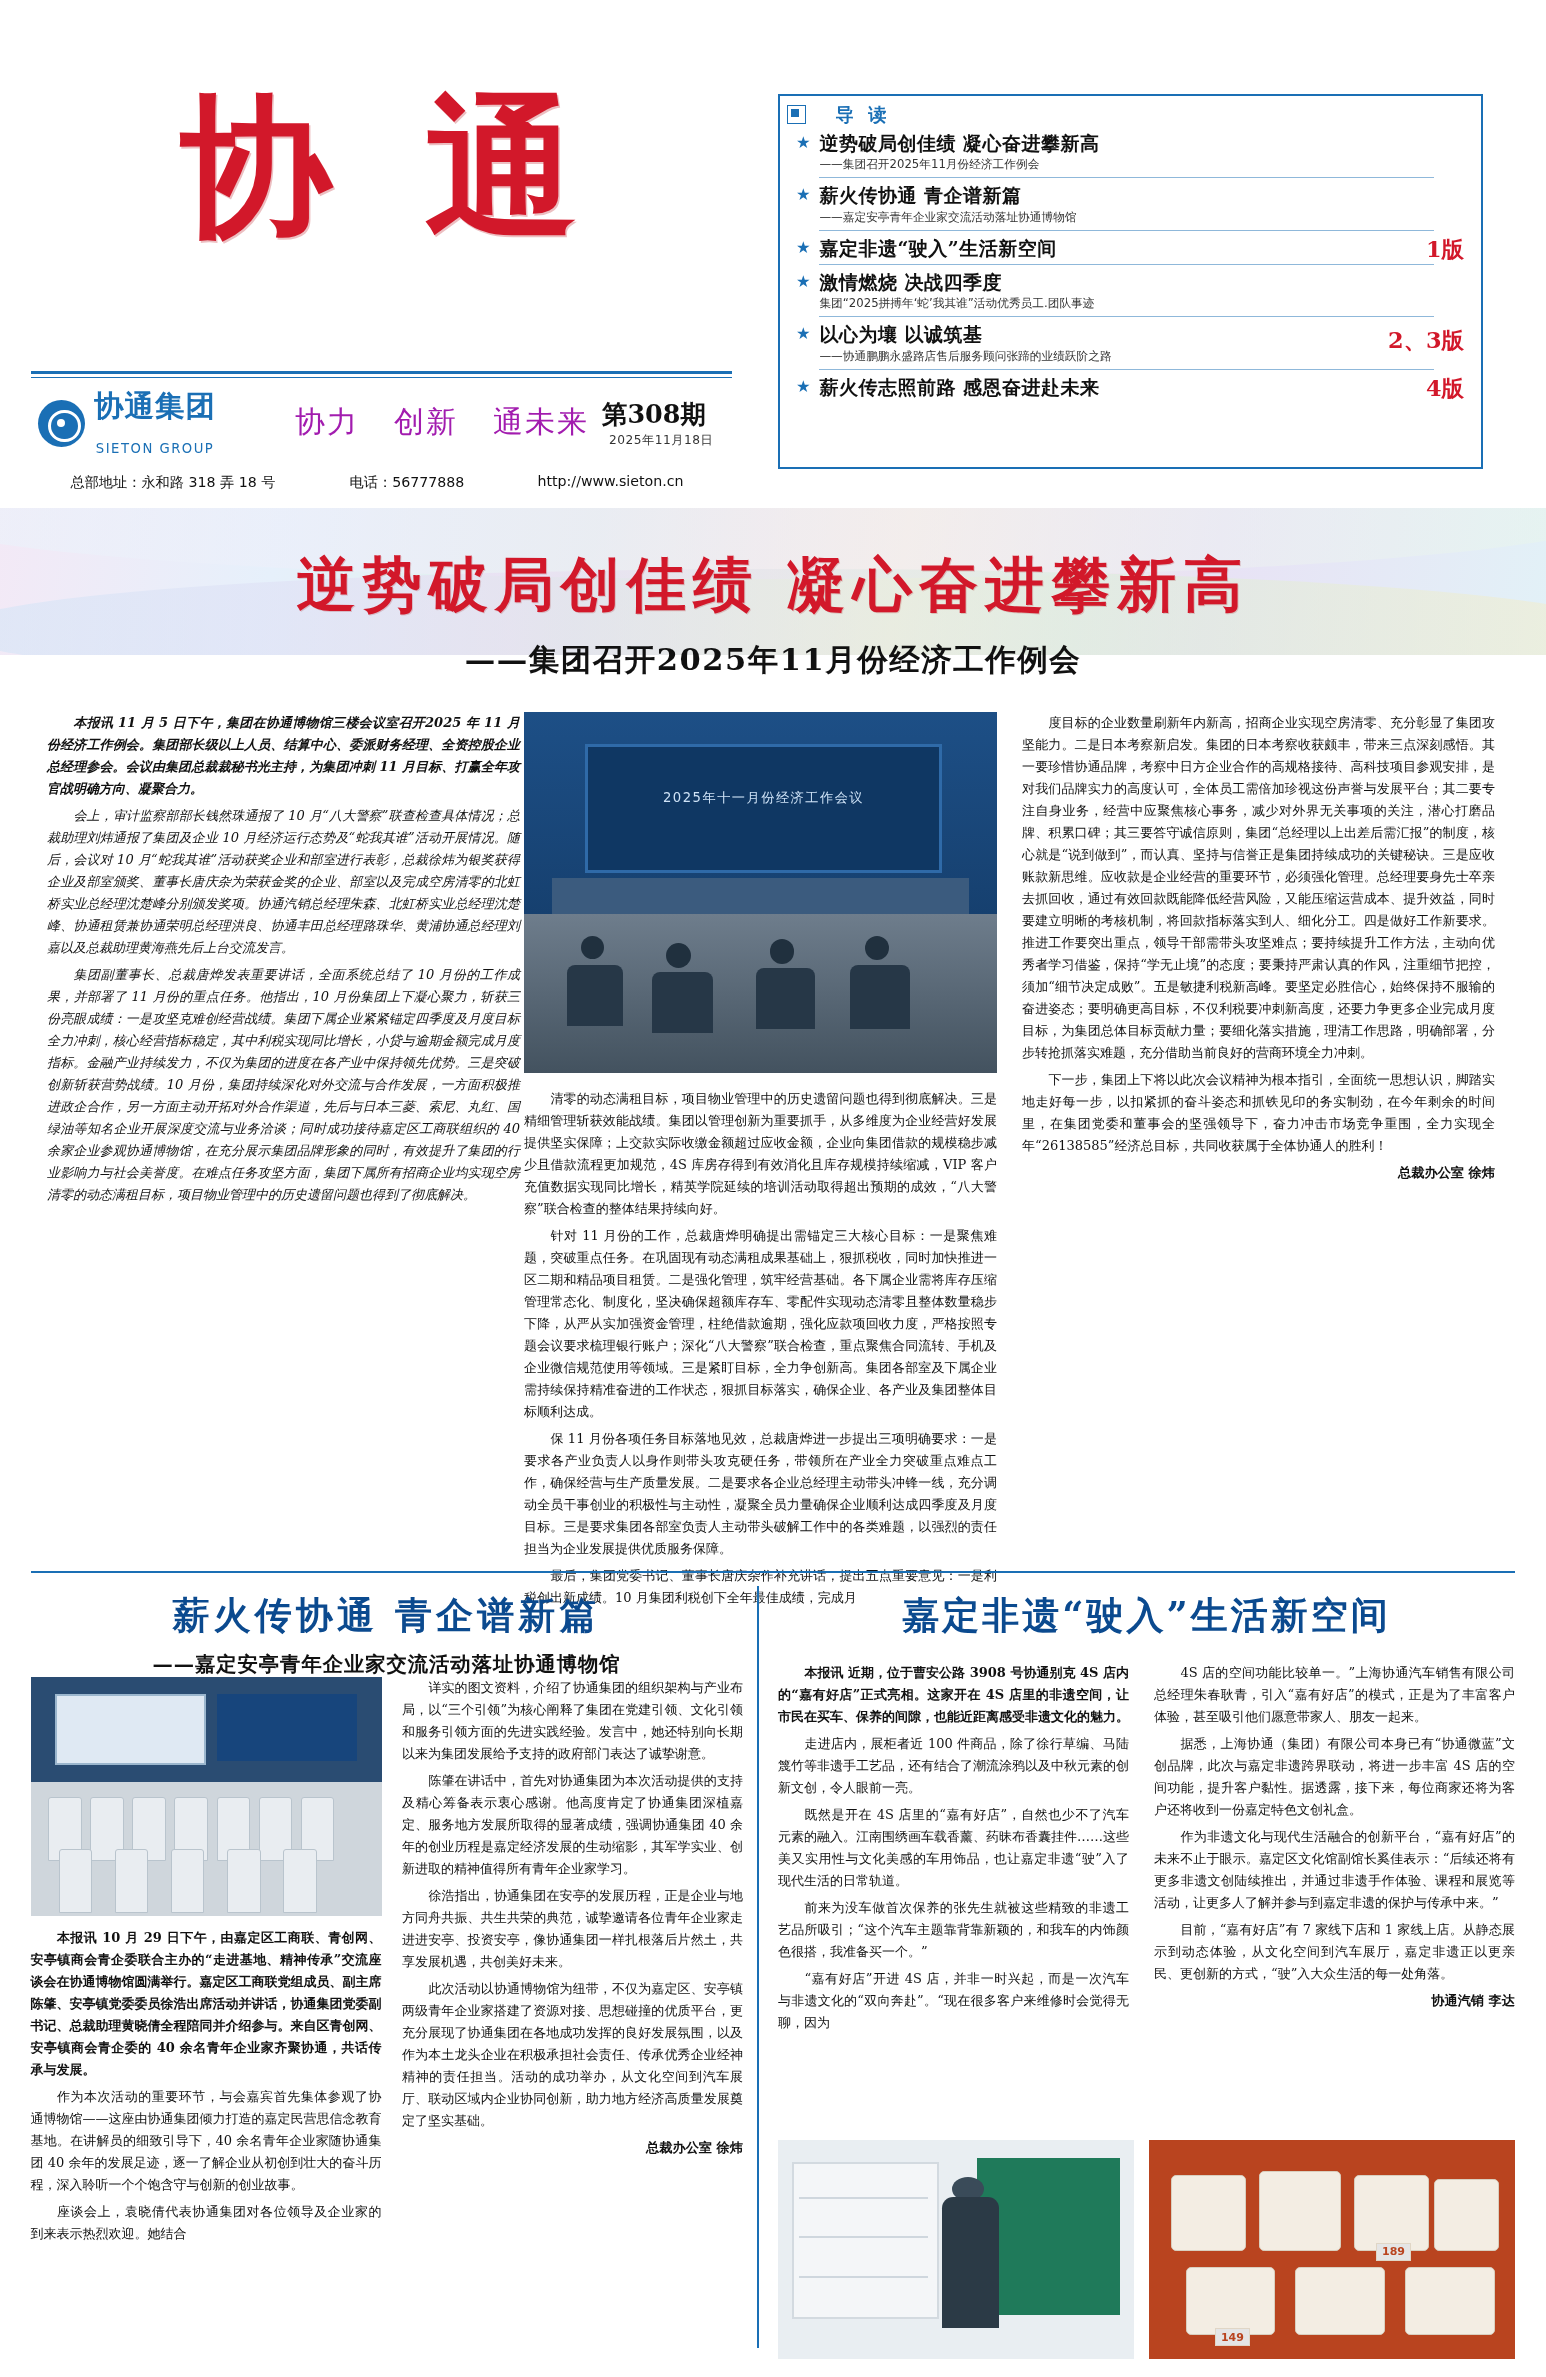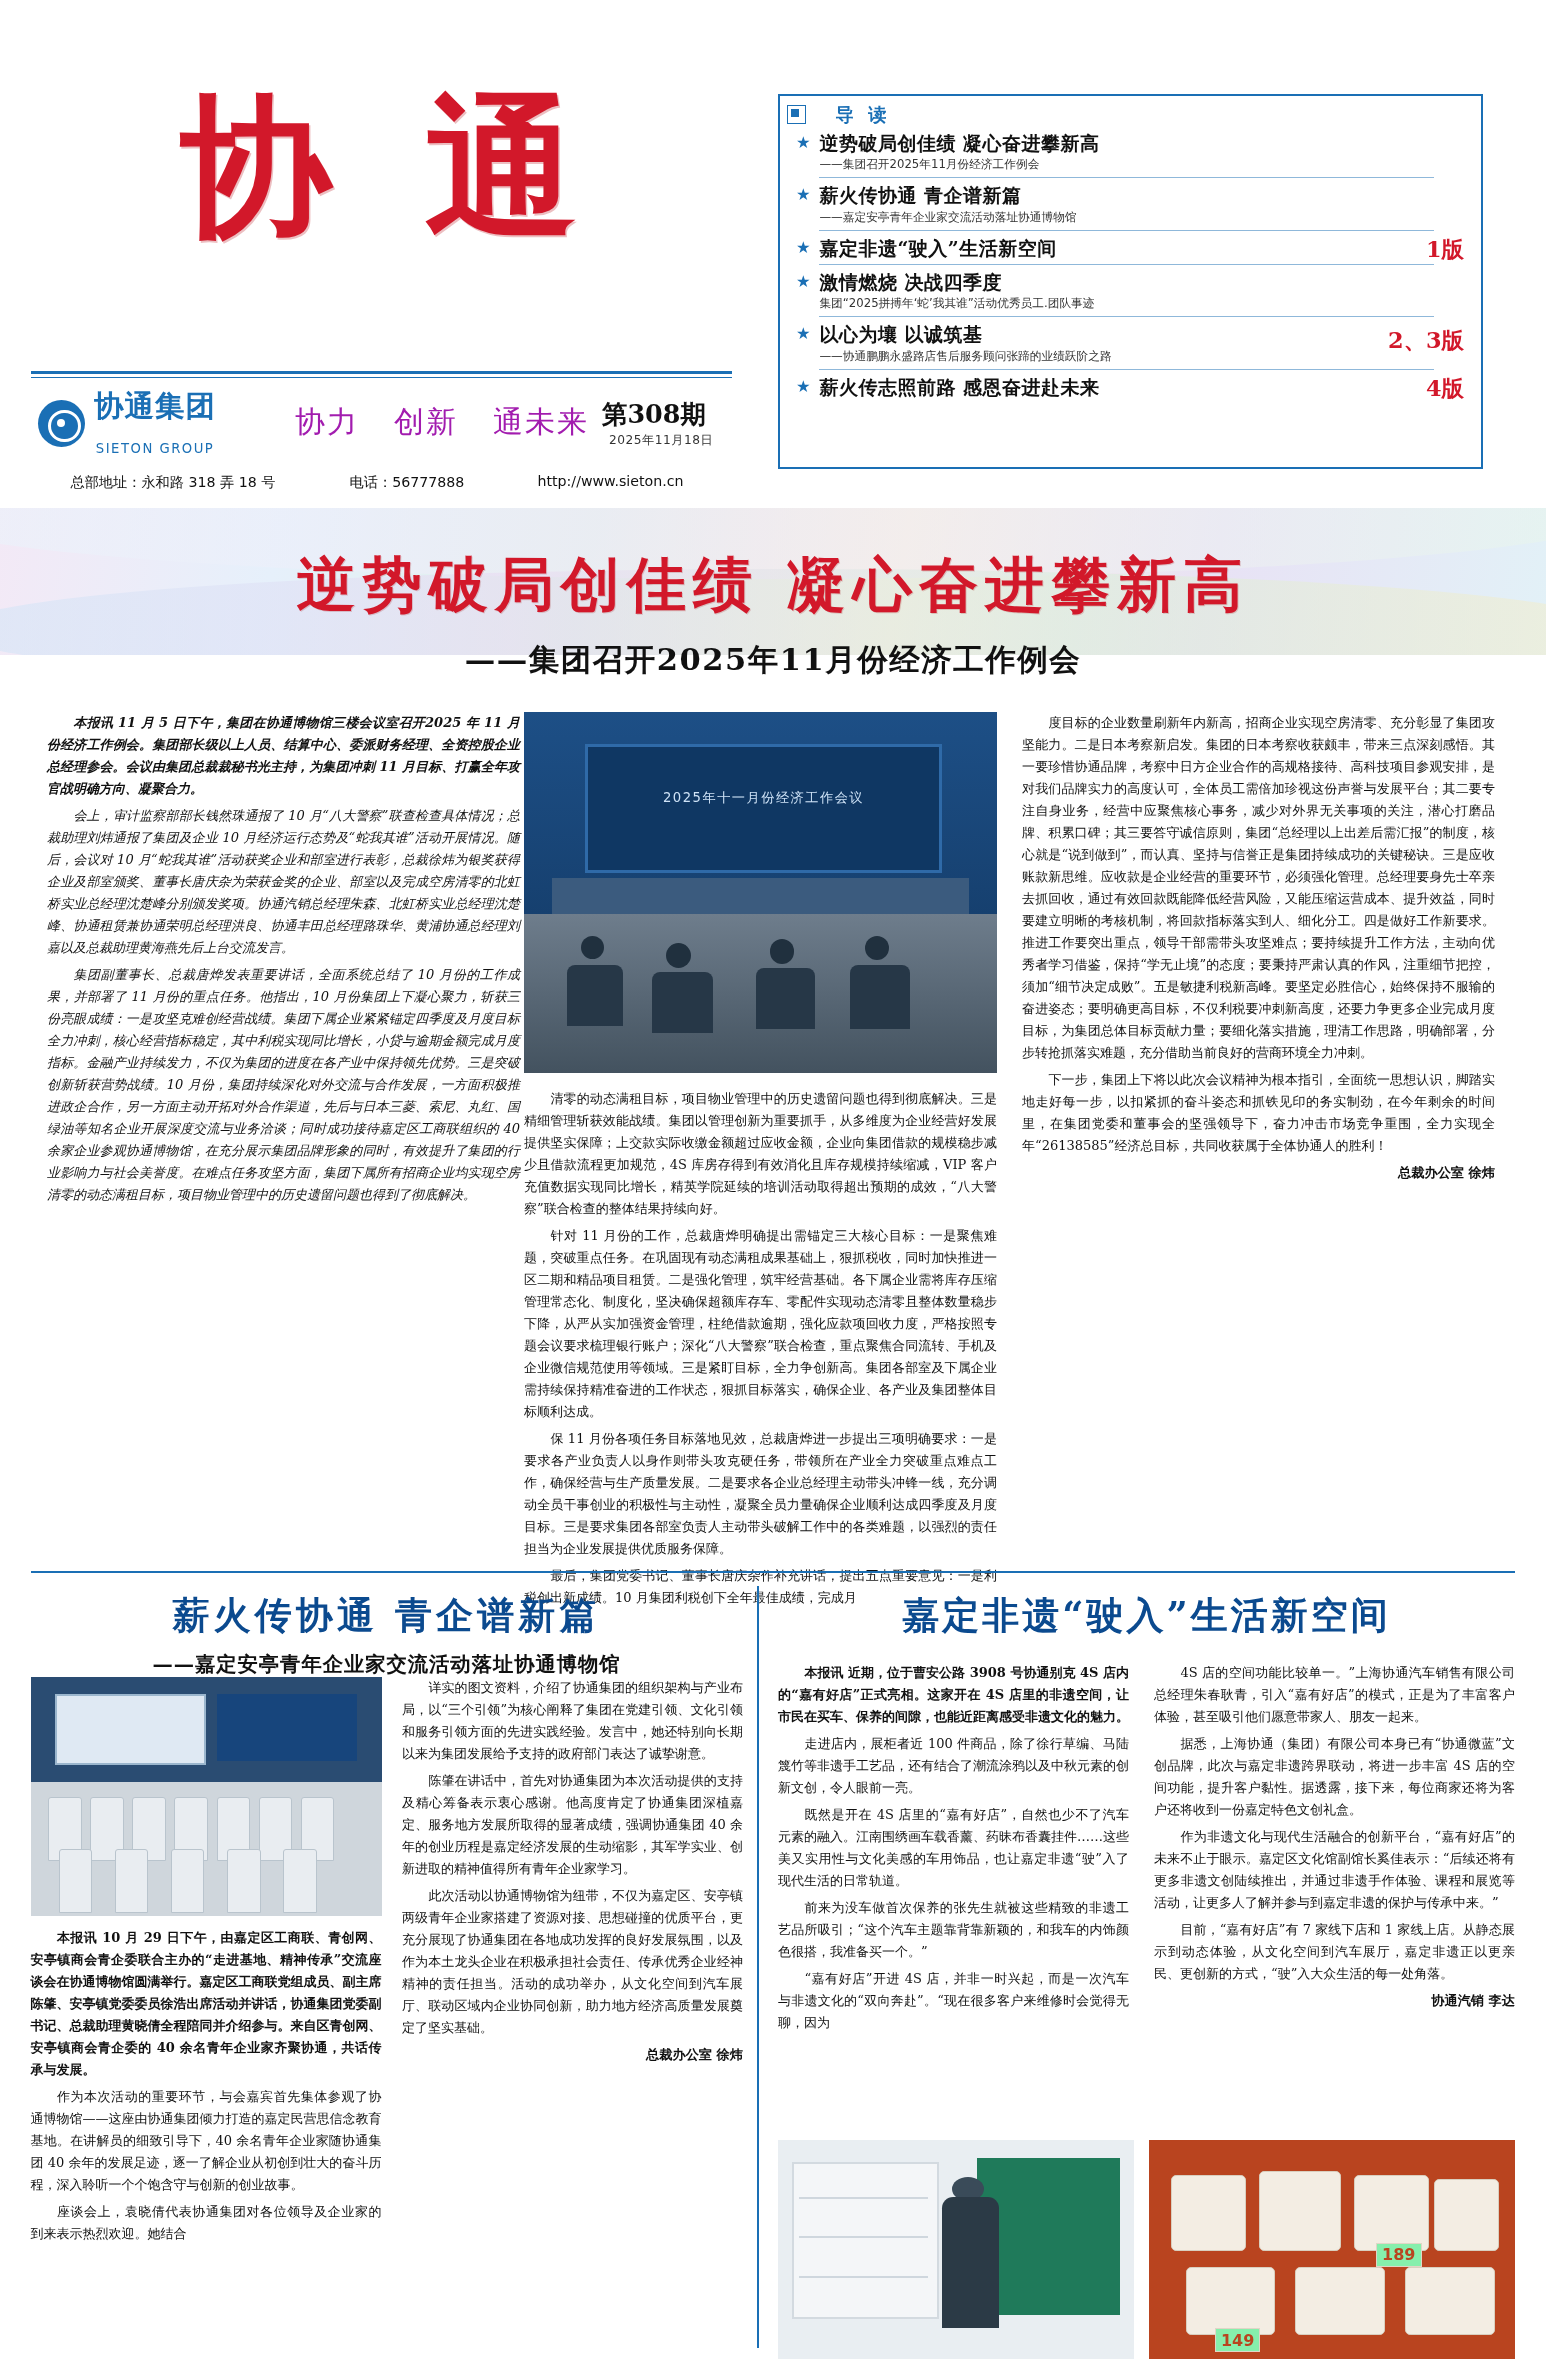--- a/index.html
+++ b/index.html
@@ -117,21 +117,21 @@
 
   .shop .bg{position:absolute;inset:0;background:#e9eef2;}
   .shop .shelf{position:absolute;left:4%;top:10%;width:40%;height:70%;background:#f4f6f8;border:2px solid #d3dae0;}
   .shop .sh{position:absolute;left:6%;width:36%;height:2px;background:#cfd7de;}
   .shop .green{position:absolute;right:4%;top:8%;width:40%;height:72%;background:#1f7a5a;}
   .shop .person{position:absolute;left:46%;top:26%;width:16%;height:60%;background:#2b3a46;border-radius:11.2px 11.2px 0 0;}
   .shop .phead{position:absolute;left:49%;top:17%;width:9%;height:11%;background:#3a4b59;border-radius:50%;}
 
   .cups .bg{position:absolute;inset:0;background:#b9441f;}
   .cups .c{position:absolute;border-radius:5.1px;background:#f3ede3;border:1.5px solid #d9cfbf;}
-  .cups .tag{position:absolute;background:#86efac;color:#b9441f;font-size:16px;font-weight:bold;padding:1.5px 5.1px;border:1px solid #e0d6c6;}
+  .cups .tag{position:absolute;background:#e5e5e5;color:#b9441f;font-size:11px;font-weight:bold;padding:1.5px 5.1px;border:1px solid #e0d6c6;}
 
   .byline{text-align:right;font-family:"DejaVu Serif","Liberation Serif",serif;font-weight:bold;font-size:13.2px;margin-top:3px;}
 </style>
 </head>
 <body>
 
 <div class="page">
 
   <div class="masthead">
     <div class="mh-logo">
@@ -285,20 +285,21 @@
 
   <div class="col a2c1">
     <p class="lead">本报讯  10 月 29 日下午，由嘉定区工商联、青创网、安亭镇商会青企委联合主办的“走进基地、精神传承”交流座谈会在协通博物馆圆满举行。嘉定区工商联党组成员、副主席陈肇、安亭镇党委委员徐浩出席活动并讲话，协通集团党委副书记、总裁助理黄晓倩全程陪同并介绍参与。来自区青创网、安亭镇商会青企委的 40 余名青年企业家齐聚协通，共话传承与发展。</p>
     <p>作为本次活动的重要环节，与会嘉宾首先集体参观了协通博物馆——这座由协通集团倾力打造的嘉定民营思信念教育基地。在讲解员的细致引导下，40 余名青年企业家随协通集团 40 余年的发展足迹，逐一了解企业从初创到壮大的奋斗历程，深入聆听一个个饱含守与创新的创业故事。</p>
     <p>座谈会上，袁晓倩代表协通集团对各位领导及企业家的到来表示热烈欢迎。她结合</p>
   </div>
 
   <div class="col a2c2">
     <p>详实的图文资料，介绍了协通集团的组织架构与产业布局，以“三个引领”为核心阐释了集团在党建引领、文化引领和服务引领方面的先进实践经验。发言中，她还特别向长期以来为集团发展给予支持的政府部门表达了诚挚谢意。</p>
     <p>陈肇在讲话中，首先对协通集团为本次活动提供的支持及精心筹备表示衷心感谢。他高度肯定了协通集团深植嘉定、服务地方发展所取得的显著成绩，强调协通集团 40 余年的创业历程是嘉定经济发展的生动缩影，其军学实业、创新进取的精神值得所有青年企业家学习。</p>
+    <p>徐浩指出，协通集团在安亭的发展历程，正是企业与地方同舟共振、共生共荣的典范，诚挚邀请各位青年企业家走进进安亭、投资安亭，像协通集团一样扎根落后片然土，共享发展机遇，共创美好未来。</p>
     <p>此次活动以协通博物馆为纽带，不仅为嘉定区、安亭镇两级青年企业家搭建了资源对接、思想碰撞的优质平台，更充分展现了协通集团在各地成功发挥的良好发展氛围，以及作为本土龙头企业在积极承担社会责任、传承优秀企业经神精神的责任担当。活动的成功举办，从文化空间到汽车展厅、联动区域内企业协同创新，助力地方经济高质量发展奠定了坚实基础。</p>
     <div class="byline">总裁办公室  徐炜</div>
   </div>
 
   <div class="head3">
     <div class="main">嘉定非遗“驶入”生活新空间</div>
   </div>
 
   <div class="col a3c1">
     <p class="lead">本报讯  近期，位于曹安公路 3908 号协通别克 4S 店内的“嘉有好店”正式亮相。这家开在 4S 店里的非遗空间，让市民在买车、保养的间隙，也能近距离感受非遗文化的魅力。</p>

